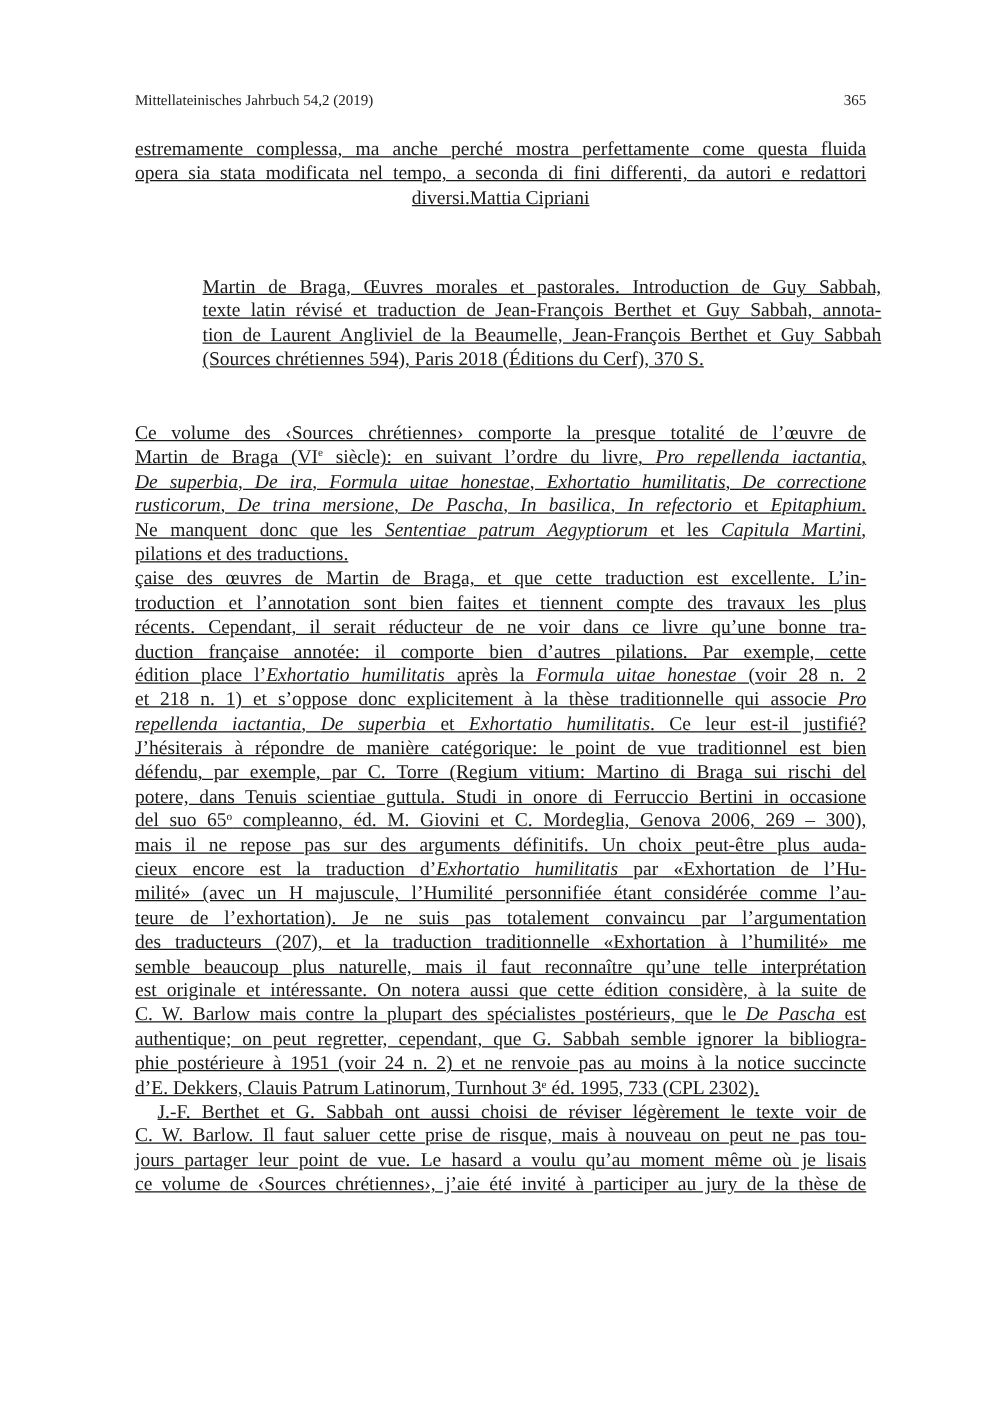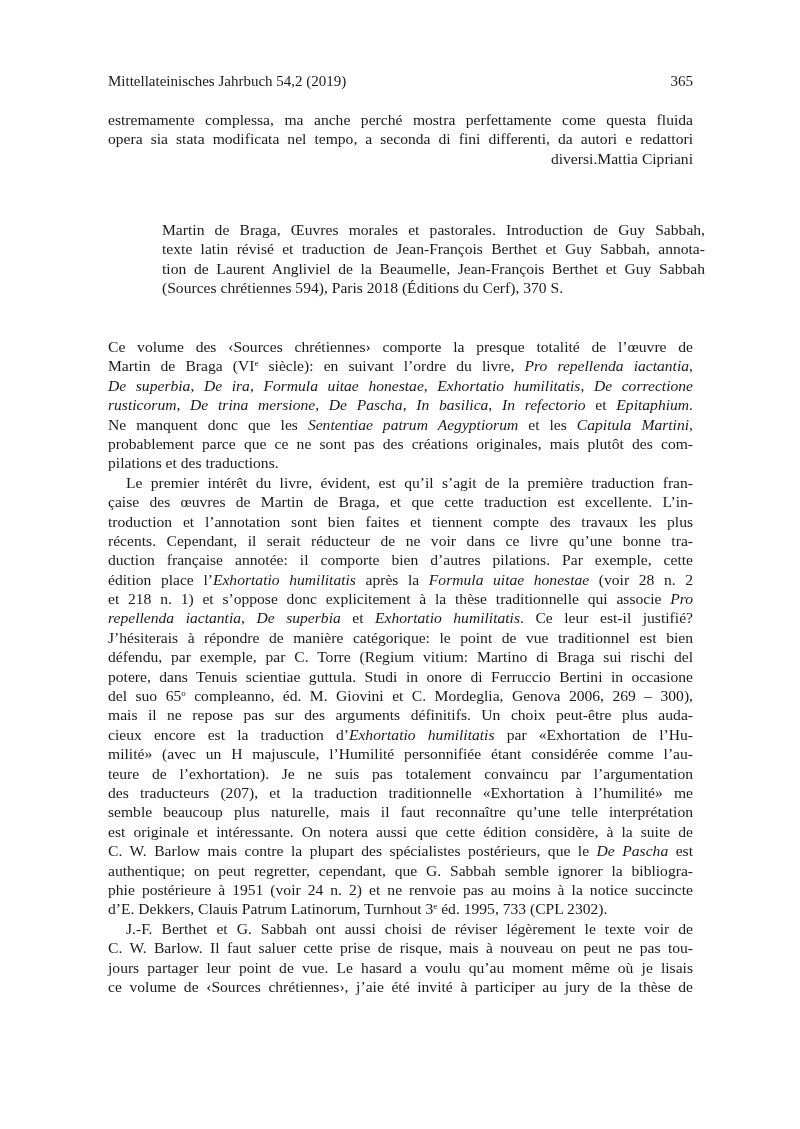--- a/index.html
+++ b/index.html
@@ -1,23 +1,23 @@
 <!DOCTYPE html>
 <html><head>
 <meta charset="utf-8">
 <style>
   html, body { margin: 0; padding: 0; background: #ffffff; }
   body { width: 800px; height: 1129px; position: relative; overflow: hidden;
          font-family: "Liberation Serif", "DejaVu Serif", serif; color: #1a1a1a; }
   .page { position: absolute; left: 108px; top: 0; width: 585px; }
-  .running-head { position: absolute; top: 73px; left: 0; width: 585px; font-size: 15px;
+  .running-head { position: absolute; top: 73px; left: 0; width: 585px; font-size: 12px;
                   display: flex; justify-content: space-between; }
   .block { position: absolute; left: 0; width: 585px; font-size: 15.6px; line-height: 19.4px;
            text-align: justify; text-align-last: auto; }
-  .line { display: block; white-space: nowrap; text-align: justify; text-align-last: justify; height: 19.4px; }
+  .line { display: block; white-space: nowrap; text-align: justify; text-align-last: justify; height: 19.4px; text-decoration: underline; }
   .line.last { text-align-last: left; }
   .indent { padding-left: 18px; }
   .bib { position: absolute; left: 54px; width: 543px; top: 220px; font-size: 15.6px; line-height: 19.4px; }
   .bib .line { text-align-last: justify; }
   .bib .line.last { text-align-last: left; }
   i { font-style: italic; }
   sup { font-size: 9px; vertical-align: 5px; line-height: 0; }
 </style>
 </head>
 <body>
@@ -25,44 +25,42 @@
 <div class="page">
 
   <div class="running-head">
     <span>Mittellateinisches Jahrbuch 54,2 (2019)</span>
     <span>365</span>
   </div>
 
   <div class="block" style="top:110px">
     <span class="line">estremamente complessa, ma anche perché mostra perfettamente come questa fluida</span>
     <span class="line">opera sia stata modificata nel tempo, a seconda di fini differenti, da autori e redattori</span>
-    <span class="line last" style="display:flex;justify-content:flex-end;">
+    <span class="line last" style="display:flex;justify-content:center;">
       <span>diversi.</span>
       <span>Mattia Cipriani</span>
     </span>
   </div>
 
   <div class="bib">
     <span class="line">Martin de Braga, Œuvres morales et pastorales. Introduction de Guy Sabbah,</span>
     <span class="line">texte latin révisé et traduction de Jean-François Berthet et Guy Sabbah, annota-</span>
     <span class="line">tion de Laurent Angliviel de la Beaumelle, Jean-François Berthet et Guy Sabbah</span>
     <span class="line last">(Sources chrétiennes 594), Paris 2018 (Éditions du Cerf), 370 S.</span>
   </div>
 
   <div class="block" style="top:337px">
 
     <span class="line">Ce volume des ‹Sources chrétiennes› comporte la presque totalité de l’œuvre de</span>
     <span class="line"><span>Martin de Braga (VI</span><sup>e</sup><span> siècle): en suivant l’ordre du livre, </span><i>Pro repellenda iactantia</i><span>,</span></span>
     <span class="line"><i>De superbia</i><span>, </span><i>De ira</i><span>, </span><i>Formula uitae honestae</i><span>, </span><i>Exhortatio humilitatis</i><span>, </span><i>De correctione</i></span>
     <span class="line"><i>rusticorum</i><span>, </span><i>De trina mersione</i><span>, </span><i>De Pascha</i><span>, </span><i>In basilica</i><span>, </span><i>In refectorio</i><span> et </span><i>Epitaphium</i><span>.</span></span>
     <span class="line"><span>Ne manquent donc que les </span><i>Sententiae patrum Aegyptiorum</i><span> et les </span><i>Capitula Martini</i><span>,</span></span>
-    <span class="line">probablement parce que ce ne sont pas des créations originales, mais plutôt des com-</span>
     <span class="line last">pilations et des traductions.</span>
 
-    <span class="line indent">Le premier intérêt du livre, évident, est qu’il s’agit de la première traduction fran-</span>
     <span class="line">çaise des œuvres de Martin de Braga, et que cette traduction est excellente. L’in-</span>
     <span class="line">troduction et l’annotation sont bien faites et tiennent compte des travaux les plus</span>
     <span class="line">récents. Cependant, il serait réducteur de ne voir dans ce livre qu’une bonne tra-</span>
     <span class="line">duction française annotée: il comporte bien d’autres pilations. Par exemple, cette</span>
     <span class="line"><span>édition place l’</span><i>Exhortatio humilitatis</i><span> après la </span><i>Formula uitae honestae</i><span> (voir 28 n. 2</span></span>
     <span class="line"><span>et 218 n. 1) et s’oppose donc explicitement à la thèse traditionnelle qui associe </span><i>Pro</i></span>
     <span class="line"><i>repellenda iactantia</i><span>, </span><i>De superbia</i><span> et </span><i>Exhortatio humilitatis</i><span>. Ce leur est-il justifié?</span></span>
     <span class="line">J’hésiterais à répondre de manière catégorique: le point de vue traditionnel est bien</span>
     <span class="line">défendu, par exemple, par C. Torre (Regium vitium: Martino di Braga sui rischi del</span>
     <span class="line">potere, dans Tenuis scientiae guttula. Studi in onore di Ferruccio Bertini in occasione</span>

